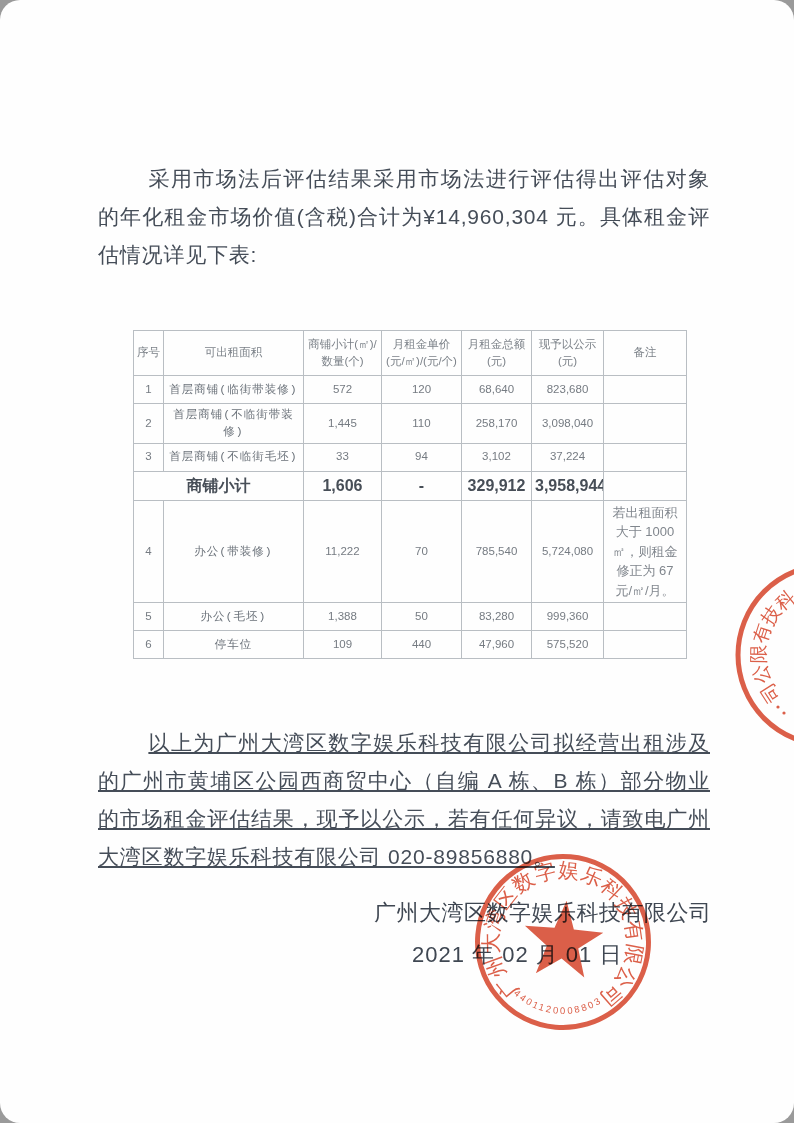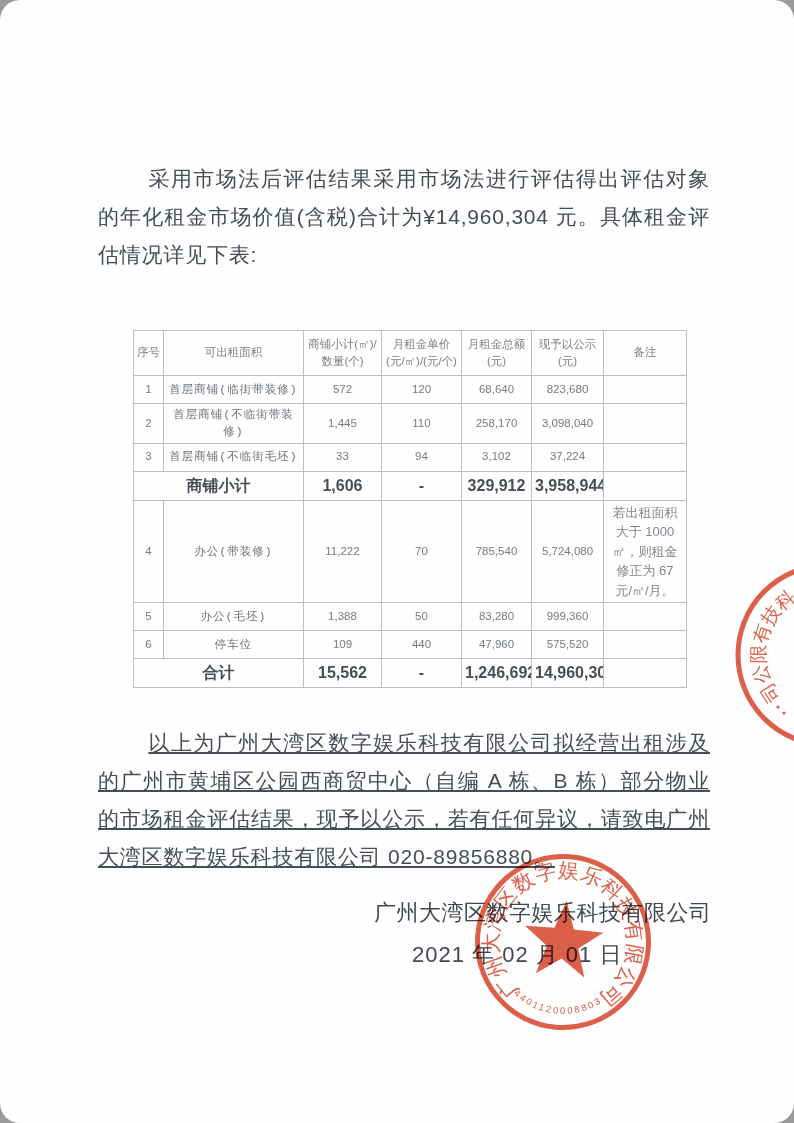--- a/index.html
+++ b/index.html
@@ -179,28 +179,20 @@
       </tr>
       <tr class="r-std">
         <td>6</td>
         <td class="name">停车位</td>
         <td>109</td>
         <td>440</td>
         <td>47,960</td>
         <td>575,520</td>
         <td class="remark"></td>
       </tr>
-      <tr class="subtotal r-total">
-        <td colspan="2">合计</td>
-        <td>15,562</td>
-        <td>-</td>
-        <td>1,246,692</td>
-        <td>14,960,304</td>
-        <td class="remark"></td>
-      </tr>
     </tbody>
   </table>
 
   <p class="para closing">以上为广州大湾区数字娱乐科技有限公司拟经营出租涉及的广州市黄埔区公园西商贸中心（自编 A 栋、B 栋）部分物业的市场租金评估结果，现予以公示，若有任何异议，请致电广州大湾区数字娱乐科技有限公司 020-89856880。</p>
 
   <div class="sig-company">广州大湾区数字娱乐科技有限公司</div>
   <div class="sig-date">2021 年 02 月 01 日</div>
 
   <svg class="seal seal-main" viewBox="0 0 200 200">
     <g stroke="#d8492f" fill="#d8492f">

